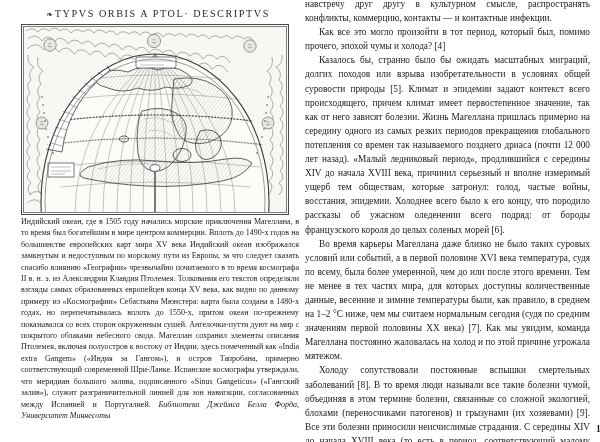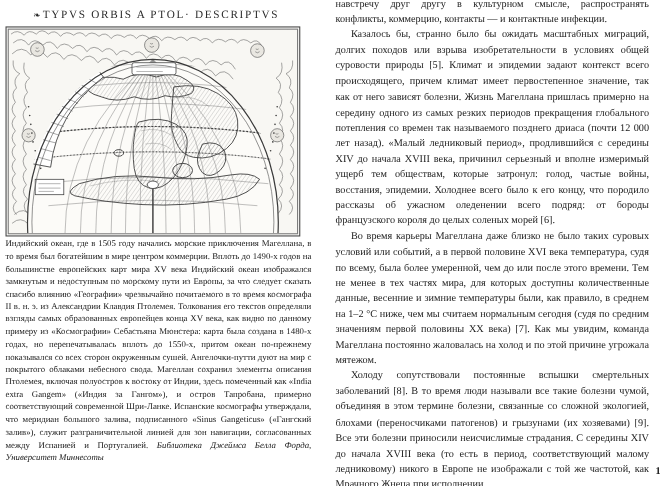--- a/index.html
+++ b/index.html
@@ -21,21 +21,21 @@
     position: absolute;
     inset: 0;
     width: 600px;
     height: 442px;
     background: #ffffff;
   }
 
   
   .col-left {
     position: absolute;
-    left: 5px;
+    left: 21px;
     top: 0px;
     width: 283px;
     height: 442px;
   }
 
   .figure {
     position: absolute;
     left: 0px;
     top: 7px;
     width: 268px;
@@ -361,20 +361,21 @@
         </div>
       </div>
     </div>
 
     <div class="caption"><span>Индийский океан, где в 1505 году начались морские приключения Магеллана, в то время был богатейшим в мире центром коммерции. Вплоть до 1490-х годов на большинстве европейских карт мира XV века Индийский океан изображался замкнутым и недоступным по морскому пути из Европы, за что следует сказать спасибо влиянию «Географии» чрезвычайно почитаемого в то время космографа II в. н. э. из Александрии Клавдия Птолемея. Толкования его текстов определяли взгляды самых образованных европейцев конца XV века, как видно по данному примеру из «Космографии» Себастьяна Мюнстера: карта была создана в 1480-х годах, но перепечатывалась вплоть до 1550-х, притом океан по-прежнему показывался со всех сторон окруженным сушей. Ангелочки-путти дуют на мир с покрытого облаками небесного свода. Магеллан сохранил элементы описания Птолемея, включая полуостров к востоку от Индии, здесь помеченный как «India extra Gangem» («Индия за Гангом»), и остров Тапробана, примерно соответствующий современной Шри-Ланке. Испанские космографы утверждали, что меридиан большого залива, подписанного «Sinus Gangeticus» («Гангский залив»), служит разграничительной линией для зон навигации, согласованных между Испанией и Португалией. </span><span class="src">Библиотека Джеймса Белла Форда, Университет Миннесоты</span></div>
   </div>
 
   <div class="col-right">
     <div class="body-text">
       <p class="cont">навстречу друг другу в культурном смысле, распространять конфликты, коммерцию, контакты — и контактные инфекции.</p>
+      <p>Как все это могло произойти в тот период, который был, помимо прочего, эпохой чумы и холода? [4]</p>
       <p>Казалось бы, странно было бы ожидать масштабных миграций, долгих походов или взрыва изобретательности в условиях общей суровости природы [5]. Климат и эпидемии задают контекст всего происходящего, причем климат имеет первостепенное значение, так как от него зависят болезни. Жизнь Магеллана пришлась примерно на середину одного из самых резких периодов прекращения глобального потепления со времен так называемого позднего дриаса (почти 12 000 лет назад). «Малый ледниковый период», продлившийся с середины XIV до начала XVIII века, причинил серьезный и вполне измеримый ущерб тем обществам, которые затронул: голод, частые войны, восстания, эпидемии. Холоднее всего было к его концу, что породило рассказы об ужасном оледенении всего подряд: от бороды французского короля до целых соленых морей [6].</p>
       <p>Во время карьеры Магеллана даже близко не было таких суровых условий или событий, а в первой половине XVI века температура, судя по всему, была более умеренной, чем до или после этого времени. Тем не менее в тех частях мира, для которых доступны количественные данные, весенние и зимние температуры были, как правило, в среднем на 1–2 °C ниже, чем мы считаем нормальным сегодня (судя по средним значениям первой половины XX века) [7]. Как мы увидим, команда Магеллана постоянно жаловалась на холод и по этой причине угрожала мятежом.</p>
       <p>Холоду сопутствовали постоянные вспышки смертельных заболеваний [8]. В то время люди называли все такие болезни чумой, объединяя в этом термине болезни, связанные со сложной экологией, блохами (переносчиками патогенов) и грызунами (их хозяевами) [9]. Все эти болезни приносили неисчислимые страдания. С середины XIV до начала XVIII века (то есть в период, соответствующий малому ледниковому) никого в Европе не изображали с той же частотой, как Мрачного Жнеца при исполнении</p>
     </div>
   </div>
 
   <div class="folio">
     <div class="folio-inner">19</div>
   </div>
 

